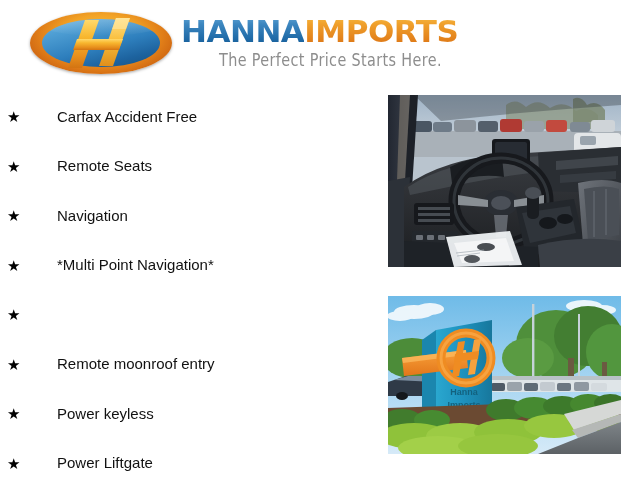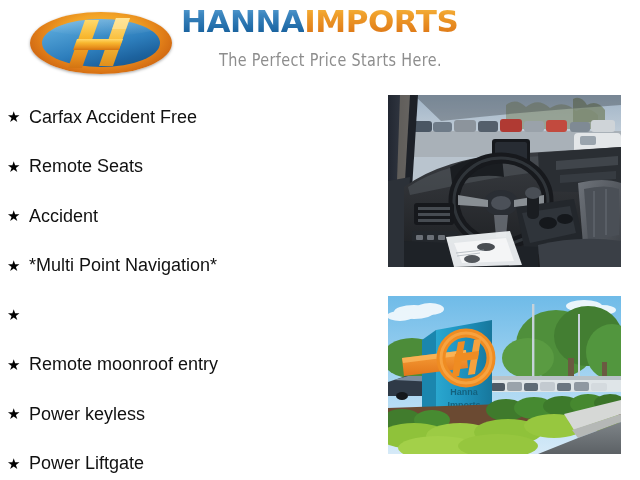--- a/index.html
+++ b/index.html
@@ -62,21 +62,21 @@
   }
   .logo-h {
     position: absolute;
     left: 0; top: 0;
     width: 142px; height: 62px;
   }
 
   .wordmark {
     position: absolute;
     left: 181px;
-    top: 4px;
+    top: 14px;
     height: 36px;
     letter-spacing: -0.5px;
   }
   .wordmark-text {
     font-family: "DejaVu Sans", sans-serif;
     font-weight: bold;
     font-size: 31px;
     line-height: 34px;
     font-stretch: expanded;
     transform: scaleX(1.06);
@@ -126,24 +126,25 @@
     width: 22px;
     margin-left: 7px;
     font-size: 15px;
     line-height: 1;
     color: #000000;
     text-align: left;
     flex: 0 0 auto;
   }
   .feature-label {
     font-family: "Liberation Sans", sans-serif;
-    font-size: 18px;
+    font-size: 15px;
     line-height: 20px;
     color: #111111;
     white-space: nowrap;
+    margin-left: 28px;
   }
 
   
   .photo {
     position: absolute;
     overflow: hidden;
     background: #cfcfcf;
   }
   .photo-interior {
     left: 388px;
@@ -212,21 +213,21 @@
     <span class="feature-label">Carfax Accident Free</span>
   </div>
 
   <div class="feature-row">
     <span class="feature-star">★</span>
     <span class="feature-label">Remote Seats</span>
   </div>
 
   <div class="feature-row">
     <span class="feature-star">★</span>
-    <span class="feature-label">Accident</span>
+    <span class="feature-label">Navigation</span>
   </div>
 
   <div class="feature-row">
     <span class="feature-star">★</span>
     <span class="feature-label">*Multi Point Navigation*</span>
   </div>
 
   <div class="feature-row">
     <span class="feature-star">★</span>
   </div>

